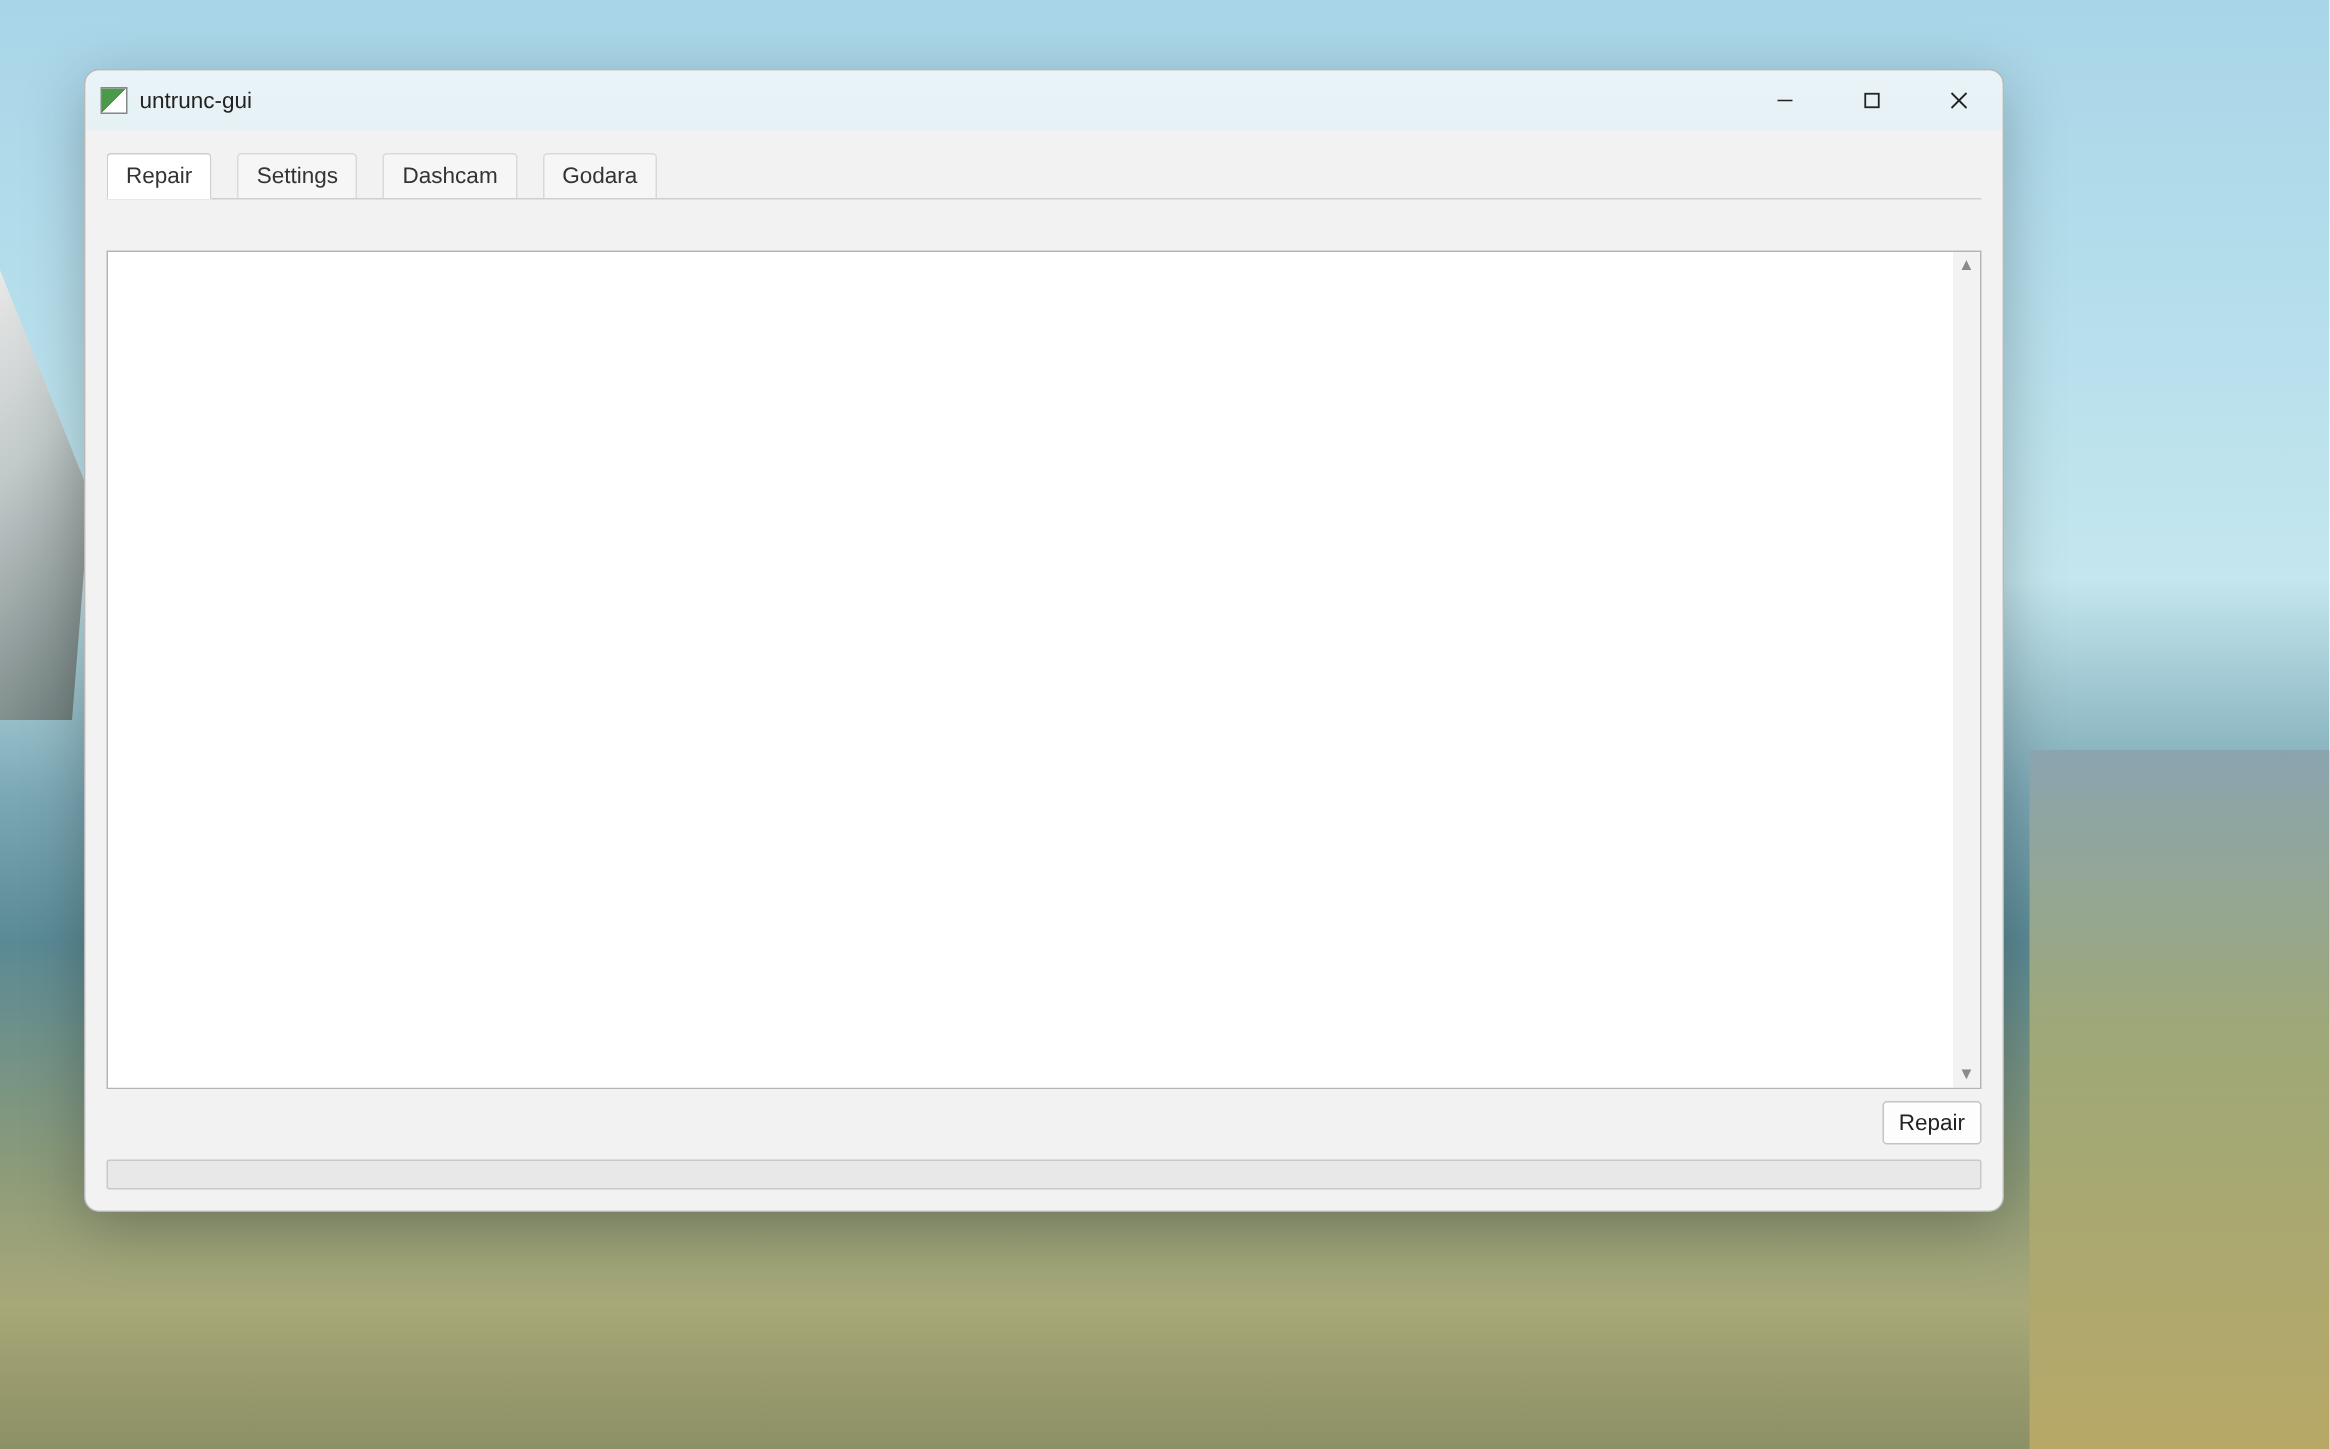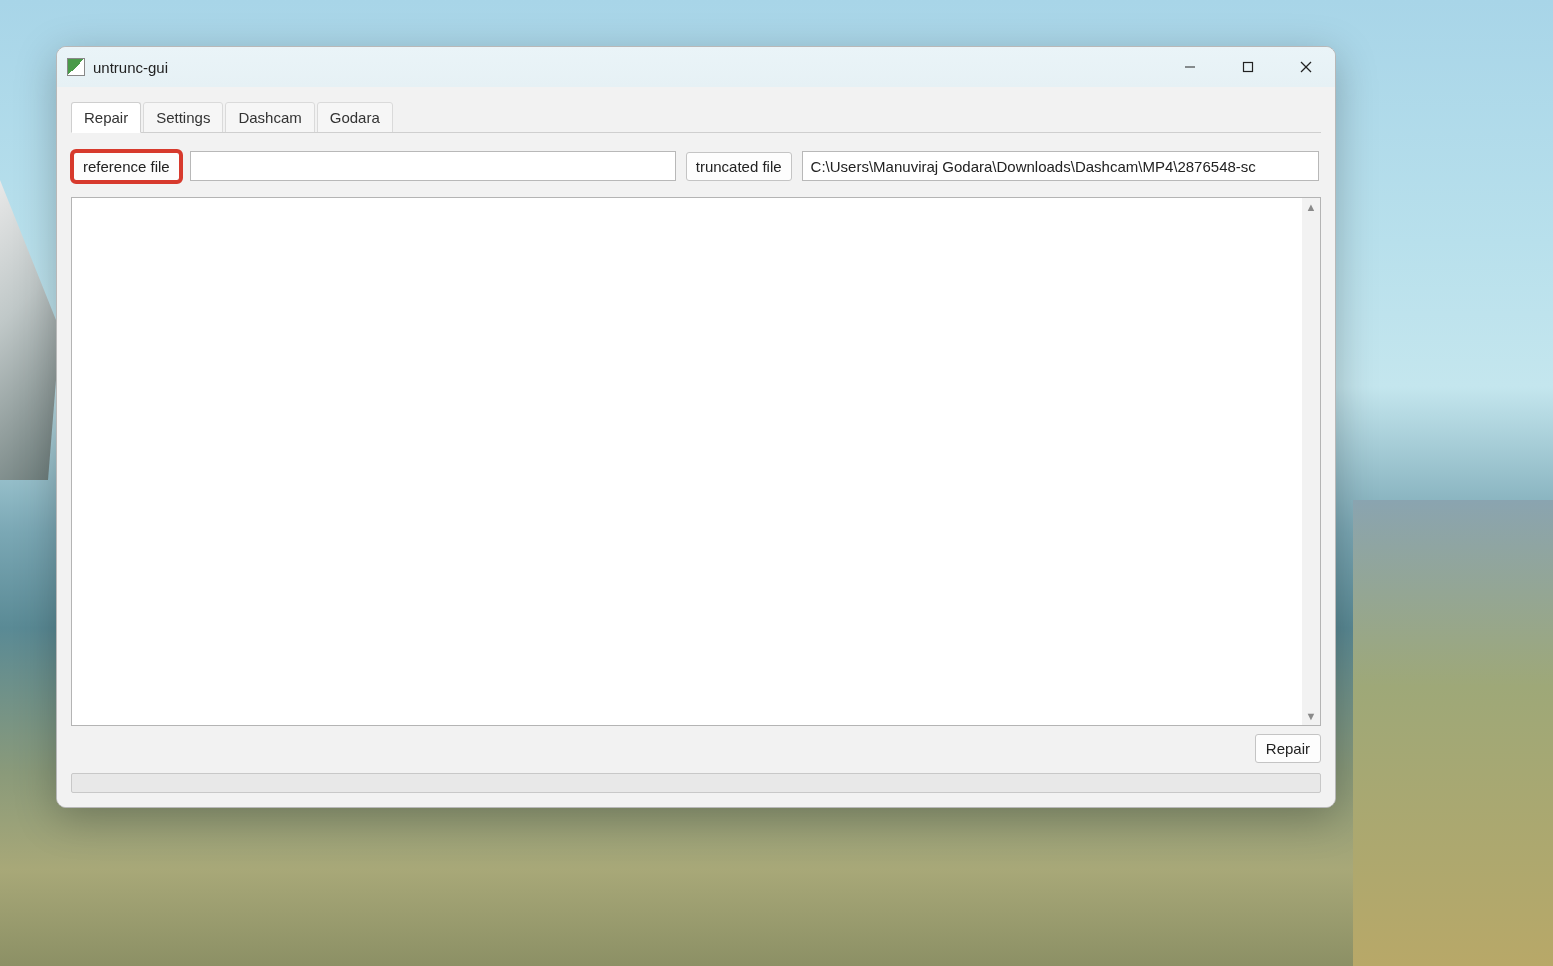--- a/index.html
+++ b/index.html
@@ -108,20 +108,21 @@
     border: 1px solid #cfcfcf;
     border-bottom: 1px solid #ffffff;
     border-radius: 3px 3px 0 0;
     position: relative;
     z-index: 2;
   }
   .tab:not(.active) {
     border: 1px solid #dadada;
     border-radius: 3px 3px 0 0;
     background: #f6f6f6;
+    margin-left: 15px;
   }
 
   
   .tab-panel {
     flex: 1;
     background: #f2f2f2;
     border-top: 1px solid #cfcfcf;
     margin-top: -1px;
     padding: 18px 0 0 0;
     display: flex;
@@ -255,26 +256,20 @@
 
       <div class="tabs">
         <div class="tab active">Repair</div>
         <div class="tab">Settings</div>
         <div class="tab">Dashcam</div>
         <div class="tab">Godara</div>
       </div>
 
       <div class="tab-panel">
 
-        <div class="file-row">
-          <button class="file-btn highlighted">reference file</button>
-          <input class="file-input ref-input" type="text" value="" style="">
-          <button class="file-btn">truncated file</button>
-          <input class="file-input trunc-input" type="text" value="C:\Users\Manuviraj Godara\Downloads\Dashcam\MP4\2876548-sc" style="">
-        </div>
 
         <div class="log-wrap">
           <textarea class="log-area" readonly="" style=""></textarea>
           <div class="scroll-col">
             <div class="scroll-arrow">▲</div>
             <div class="scroll-arrow">▼</div>
           </div>
         </div>
 
         <div class="bottom-row">

